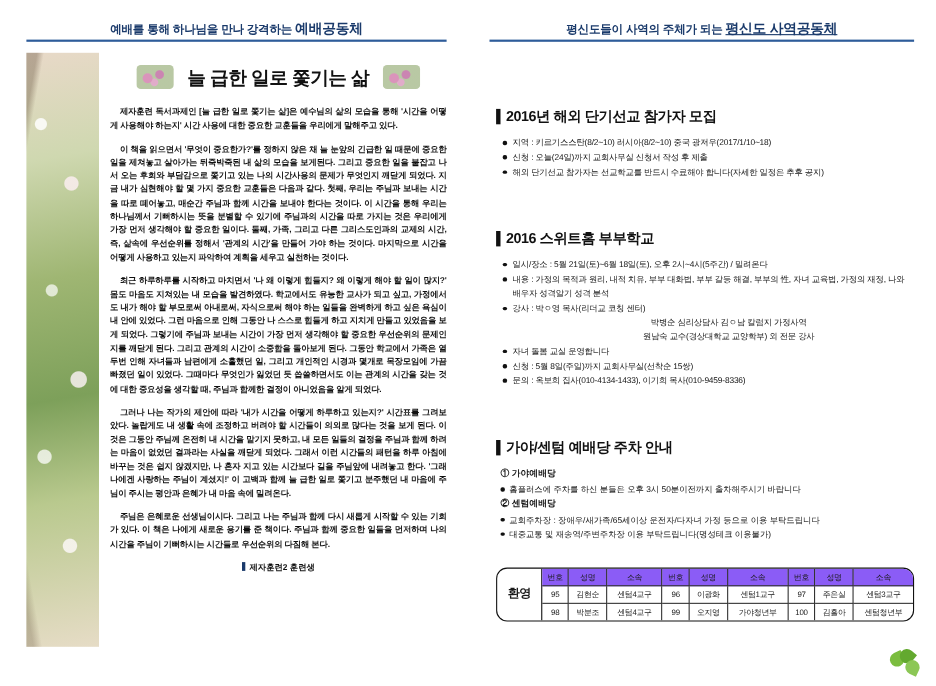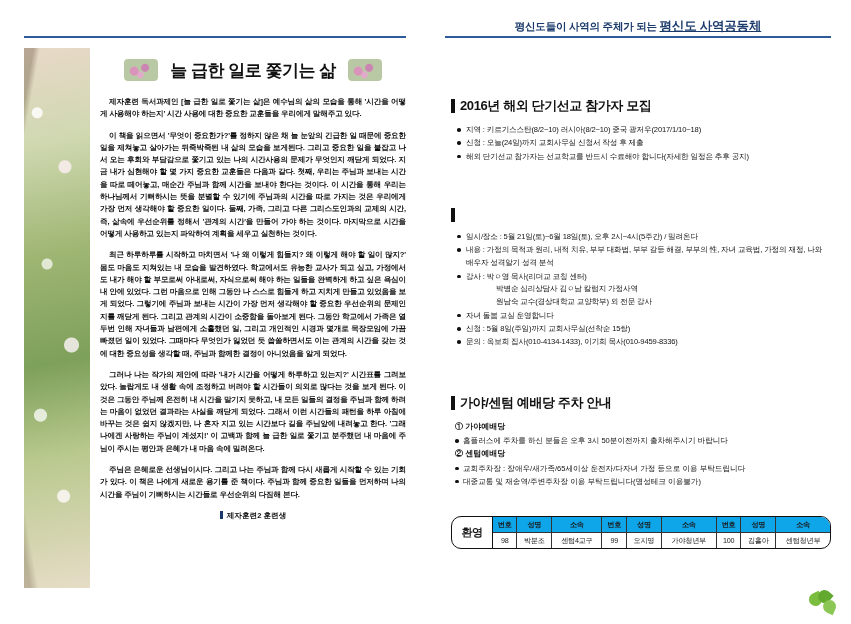--- a/index.html
+++ b/index.html
@@ -220,20 +220,21 @@
     width: 3.5px;
     height: 3.5px;
     border-radius: 50%;
     background: #111;
   }
   ul.bullets > li .sub {
     display: block;
     padding-left: 30px;
     font-size: 7.6px;
     line-height: 1.7;
+    text-align: center;
   }
   ul.plainnum {
     list-style: none;
     margin: 0;
     padding: 0 0 0 4px;
   }
   ul.plainnum > li.num {
     font-size: 8px;
     font-weight: bold;
     line-height: 1.8;
@@ -289,22 +290,22 @@
   }
   table.welcome th,
   table.welcome td {
     border: 0.6px solid #333;
     text-align: center;
     padding: 2.5px 1px;
     letter-spacing: -0.3px;
     white-space: nowrap;
   }
   table.welcome th {
-    font-weight: bold;
-    background: #0ea5e9;
+    font-weight: normal;
+    background: #8b5cf6;
   }
   table.welcome tr td:first-child,
   table.welcome tr th:first-child { border-left: none; }
   table.welcome tr:first-child th { border-top: none; }
   table.welcome tr:last-child td { border-bottom: none; }
   table.welcome tr td:last-child,
   table.welcome tr th:last-child { border-right: none; }
 
   .clover {
     position: absolute;
@@ -324,20 +325,25 @@
   .clover .l2 { left: 9px; top: 0px; transform: rotate(40deg); background:#63a92f; }
   .clover .l3 { left: 14px; top: 10px; transform: rotate(115deg); background:#8cc756; }
 </style>
 </head>
 <body>
 
 <div class="page">
 
   <div class="left-page">
 
+    <div class="header-band">
+      <div class="htext">
+        <span>예배를 통해 하나님을 만나 강격하는 </span><span class="big">예배공동체</span>
+      </div>
+    </div>
     <div class="header-rule"></div>
 
     <div class="photo-strip"></div>
 
     <div class="title-row">
       <div class="title-deco"></div>
       <div class="article-title">늘 급한 일로 쫓기는 삶</div>
       <div class="title-deco"></div>
     </div>
 
@@ -372,20 +378,21 @@
         <ul class="bullets">
           <li>지역 : 키르기스스탄(8/2~10) 러시아(8/2~10) 중국 광저우(2017/1/10~18)</li>
           <li>신청 : 오늘(24일)까지 교회사무실 신청서 작성 후 제출</li>
           <li>해외 단기선교 참가자는 선교학교를 반드시 수료해야 합니다(자세한 일정은 추후 공지)</li>
         </ul>
       </div>
 
       <div class="sec">
         <div class="sec-title">
           <span class="tbar"></span>
+          <span>2016 스위트홈 부부학교</span>
         </div>
         <ul class="bullets">
           <li>일시/장소 : 5월 21일(토)~6월 18일(토), 오후 2시~4시(5주간) / 밀려온다</li>
           <li>내용 : 가정의 목적과 원리, 내적 치유, 부부 대화법, 부부 갈등 해결, 부부의 性, 자녀 교육법, 가정의 재정, 나와 배우자 성격알기 성격 분석</li>
           <li>
             <span>강사 : 박ㅇ영 목사(리더교 코칭 센터)</span>
             <span class="sub">박병순 심리상담사 김ㅇ남 칼럼지 가정사역</span>
             <span class="sub">원남숙 교수(경상대학교 교양학부) 외 전문 강사</span>
           </li>
           <li>자녀 돌봄 교실 운영합니다</li>
@@ -421,20 +428,31 @@
           <th>성명</th>
           <th>소속</th>
           <th>번호</th>
           <th>성명</th>
           <th>소속</th>
           <th>번호</th>
           <th>성명</th>
           <th>소속</th>
         </tr>
         <tr>
+          <td>95</td>
+          <td>김현순</td>
+          <td>센텀4교구</td>
+          <td>96</td>
+          <td>이광화</td>
+          <td>센텀1교구</td>
+          <td>97</td>
+          <td>주은실</td>
+          <td>센텀3교구</td>
+        </tr>
+        <tr>
           <td>98</td>
           <td>박분조</td>
           <td>센텀4교구</td>
           <td>99</td>
           <td>오지영</td>
           <td>가야청년부</td>
           <td>100</td>
           <td>김흘아</td>
           <td>센텀청년부</td>
         </tr>

